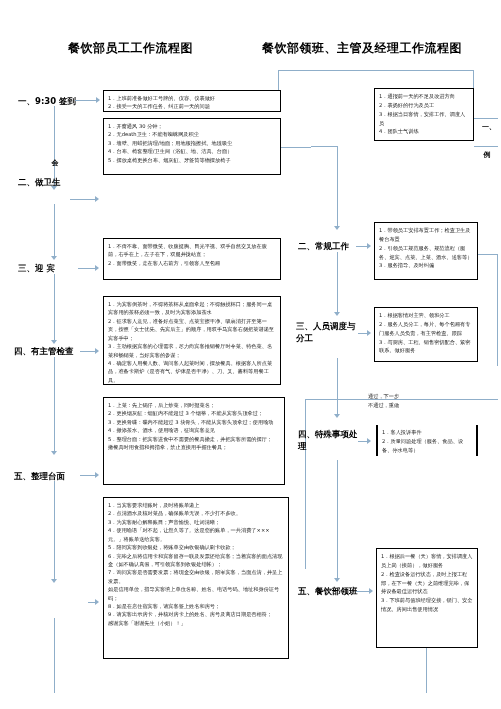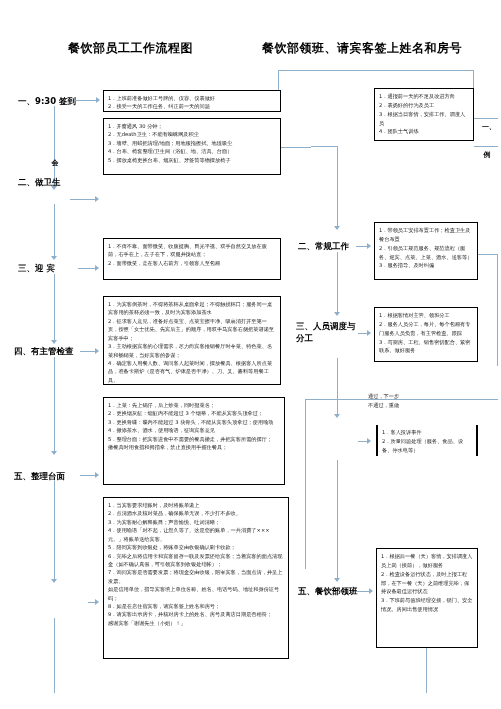--- a/index.html
+++ b/index.html
@@ -61,21 +61,21 @@
     position:absolute;font-size:7px;font-weight:bold;color:#000;
     width:10px;text-align:center;line-height:1.1;
   }
 </style>
 </head>
 <body>
 
 <div class="page">
 
   <div class="title" id="title-left">餐饮部员工工作流程图</div>
-  <div class="title" id="title-right">餐饮部领班、请宾客签上姓名和房号</div>
+  <div class="title" id="title-right">餐饮部领班、主管及经理工作流程图</div>
 
   <div class="hline" style="left:278px;top:70px;width:196px;"></div>
   <div class="vline" style="left:278px;top:70px;height:22px;"></div>
   <div class="arrow-d" style="left:275px;top:90px;"></div>
   <div class="vline" style="left:473px;top:70px;height:48px;"></div>
 
   <div class="stage-label" style="left:18px;top:95px;">一、9:30 签到</div>
   <div class="hline" style="left:75px;top:100px;width:22px;"></div>
   <div class="arrow-r" style="left:96px;top:97px;"></div>
 
@@ -226,20 +226,21 @@
   </div>
 
   <div class="vline" style="left:337px;top:358px;height:58px;"></div>
   <div class="arrow-d" style="left:334px;top:414px;"></div>
 
   <div class="note" style="left:368px;top:392px;">通过，下一步</div>
   <div class="note" style="left:368px;top:401px;">不通过，重做</div>
   <div class="hline" style="left:305px;top:399px;width:193px;"></div>
   <div class="vline" style="left:305px;top:399px;height:170px;"></div>
 
+  <div class="stage-label two-line" style="left:298px;top:428px;">四、特殊事项处理</div>
   <div class="hline" style="left:358px;top:441px;width:10px;"></div>
   <div class="arrow-r" style="left:367px;top:438px;"></div>
 
   <div class="box r" style="left:376px;top:425px;width:102px;height:31px;border-left:2px solid #000;border-right:2px solid #000;border-top:none;border-bottom:none;">
     <ol>
       <li>1．客人投诉事件</li>
       <li>2．质量问题处理（服务、食品、设备、停水电等）</li>
     </ol>
   </div>
 

